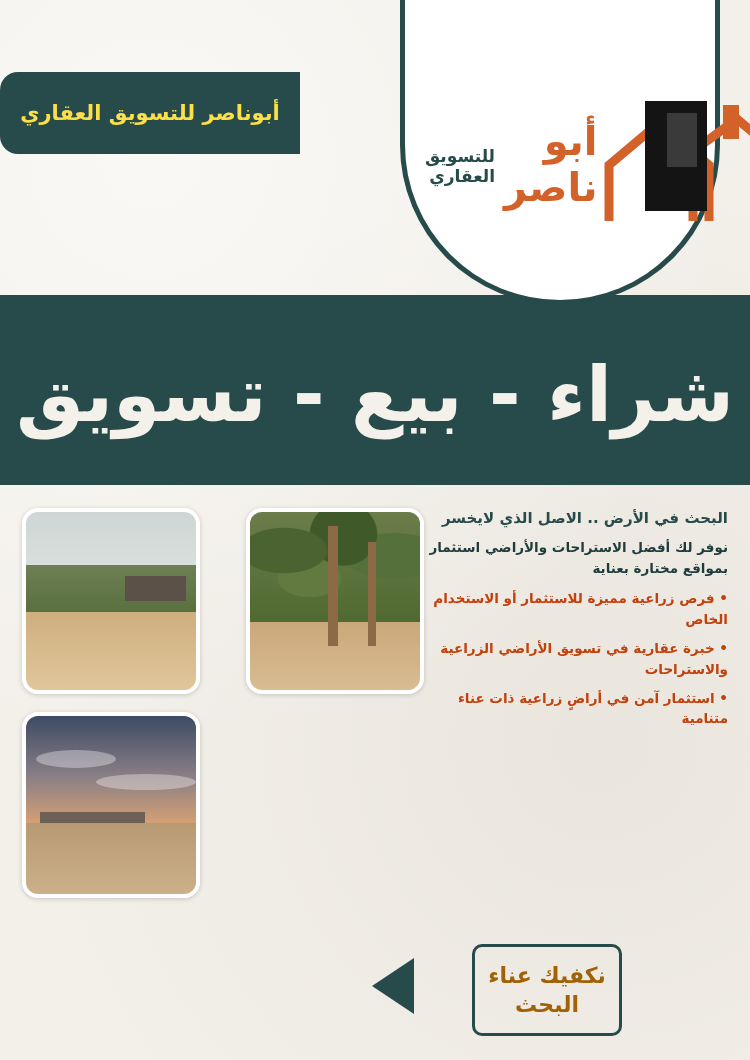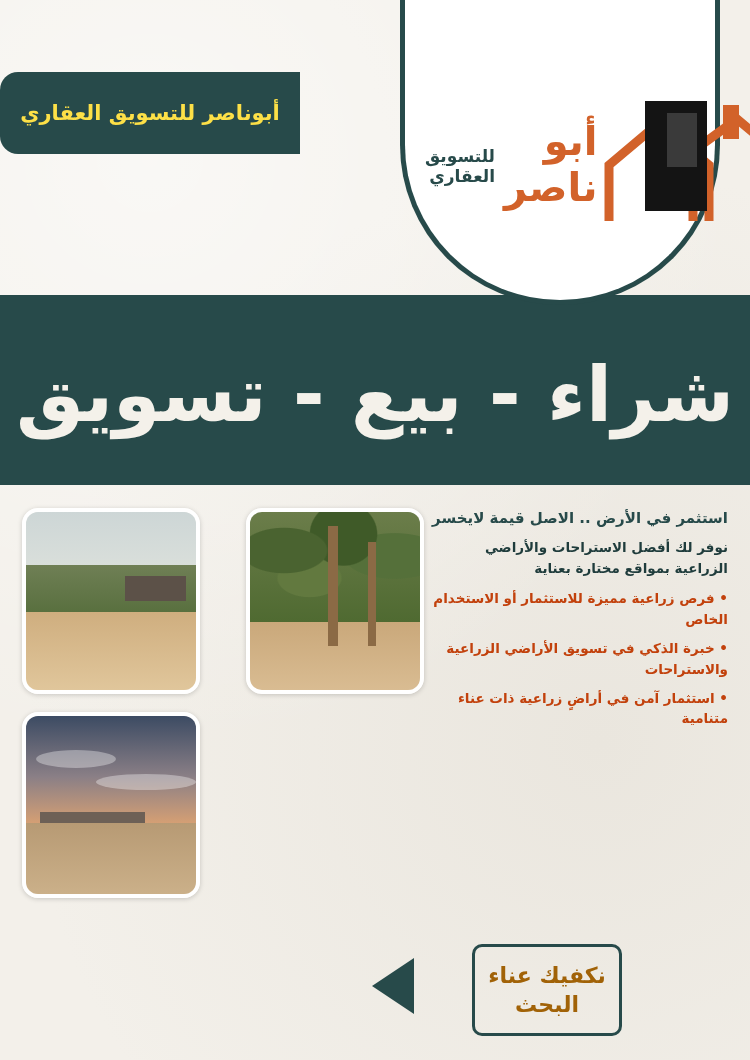--- a/index.html
+++ b/index.html
@@ -302,25 +302,25 @@
         <rect x="126" y="12" width="16" height="34" fill="#d2622a"></rect>
       </svg>
       <div class="blk"></div>
       <div class="blk2"></div>
     </div>
     <div class="logo-word">أبو ناصر</div>
     <div class="logo-sub">للتسويق العقاري</div>
   </div>
 
   <div class="features">
-    <div class="f-title">استثمر في الأرض .. الاصل قيمة لايخسر</div>
-    <div class="f-intro">نوفر لك أفضل الاستراحات والأراضي الزراعية بمواقع مختارة بعناية</div>
+    <div class="f-title">البحث في الأرض .. الاصل الذي لايخسر</div>
+    <div class="f-intro">نوفر لك أفضل الاستراحات والأراضي استثمار بمواقع مختارة بعناية</div>
     <ul>
       <li>• فرص زراعية مميزة للاستثمار أو الاستخدام الخاص</li>
-      <li>• خبرة الذكي في تسويق الأراضي الزراعية والاستراحات</li>
+      <li>• خبرة عقارية في تسويق الأراضي الزراعية والاستراحات</li>
       <li>• استثمار آمن في أراضٍ زراعية ذات عناء متنامية</li>
     </ul>
   </div>
 
   <div class="photo" id="photo-palms">
     <div class="sky"></div>
     <div class="ground"></div>
     <div class="mid"></div>
     <div class="trunk" style="left:78px; top:14px; height:120px;"></div>
     <div class="trunk" style="left:118px; top:30px; height:104px; width:8px;"></div>

